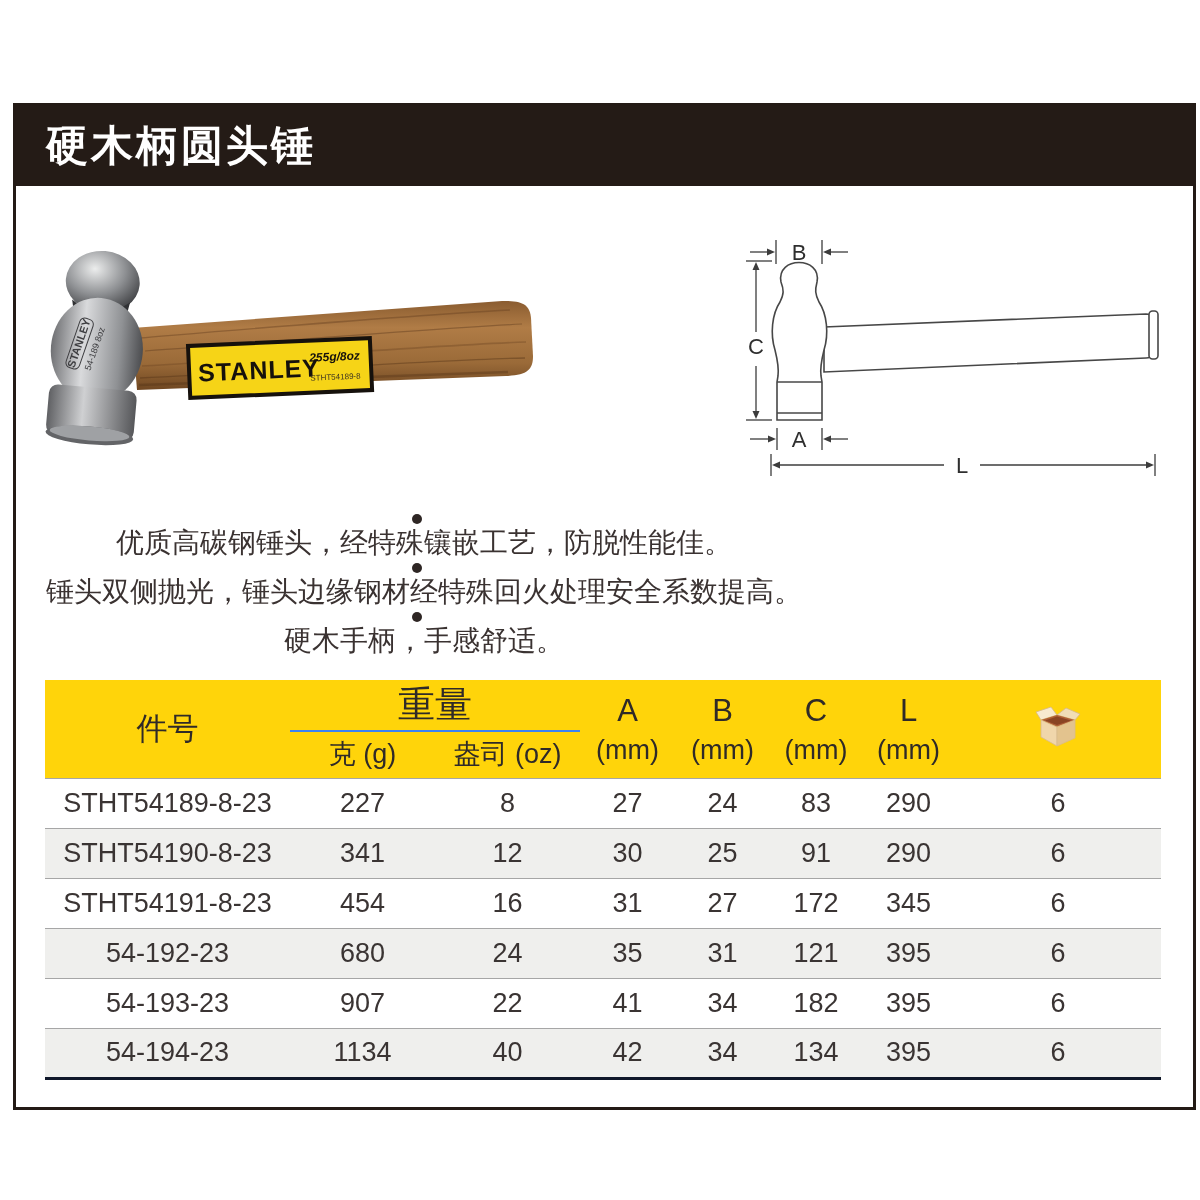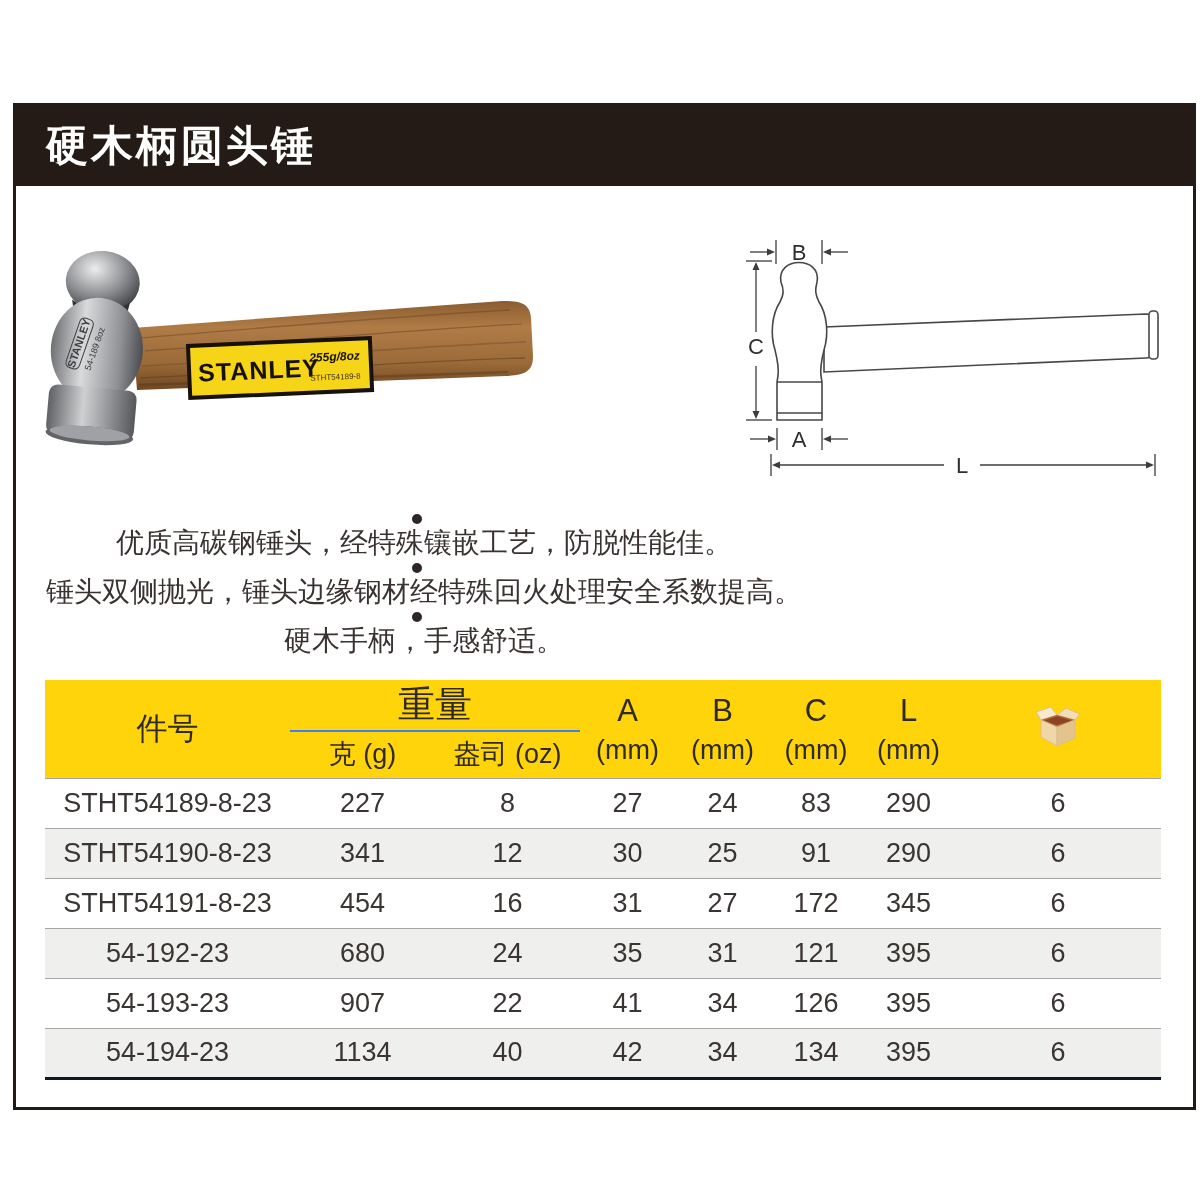--- a/index.html
+++ b/index.html
@@ -251,21 +251,21 @@
         <td>121</td>
         <td>395</td>
         <td>6</td>
       </tr>
       <tr>
         <td>54-193-23</td>
         <td>907</td>
         <td>22</td>
         <td>41</td>
         <td>34</td>
-        <td>126</td>
+        <td>182</td>
         <td>395</td>
         <td>6</td>
       </tr>
       <tr>
         <td>54-194-23</td>
         <td>1134</td>
         <td>40</td>
         <td>42</td>
         <td>34</td>
         <td>134</td>

